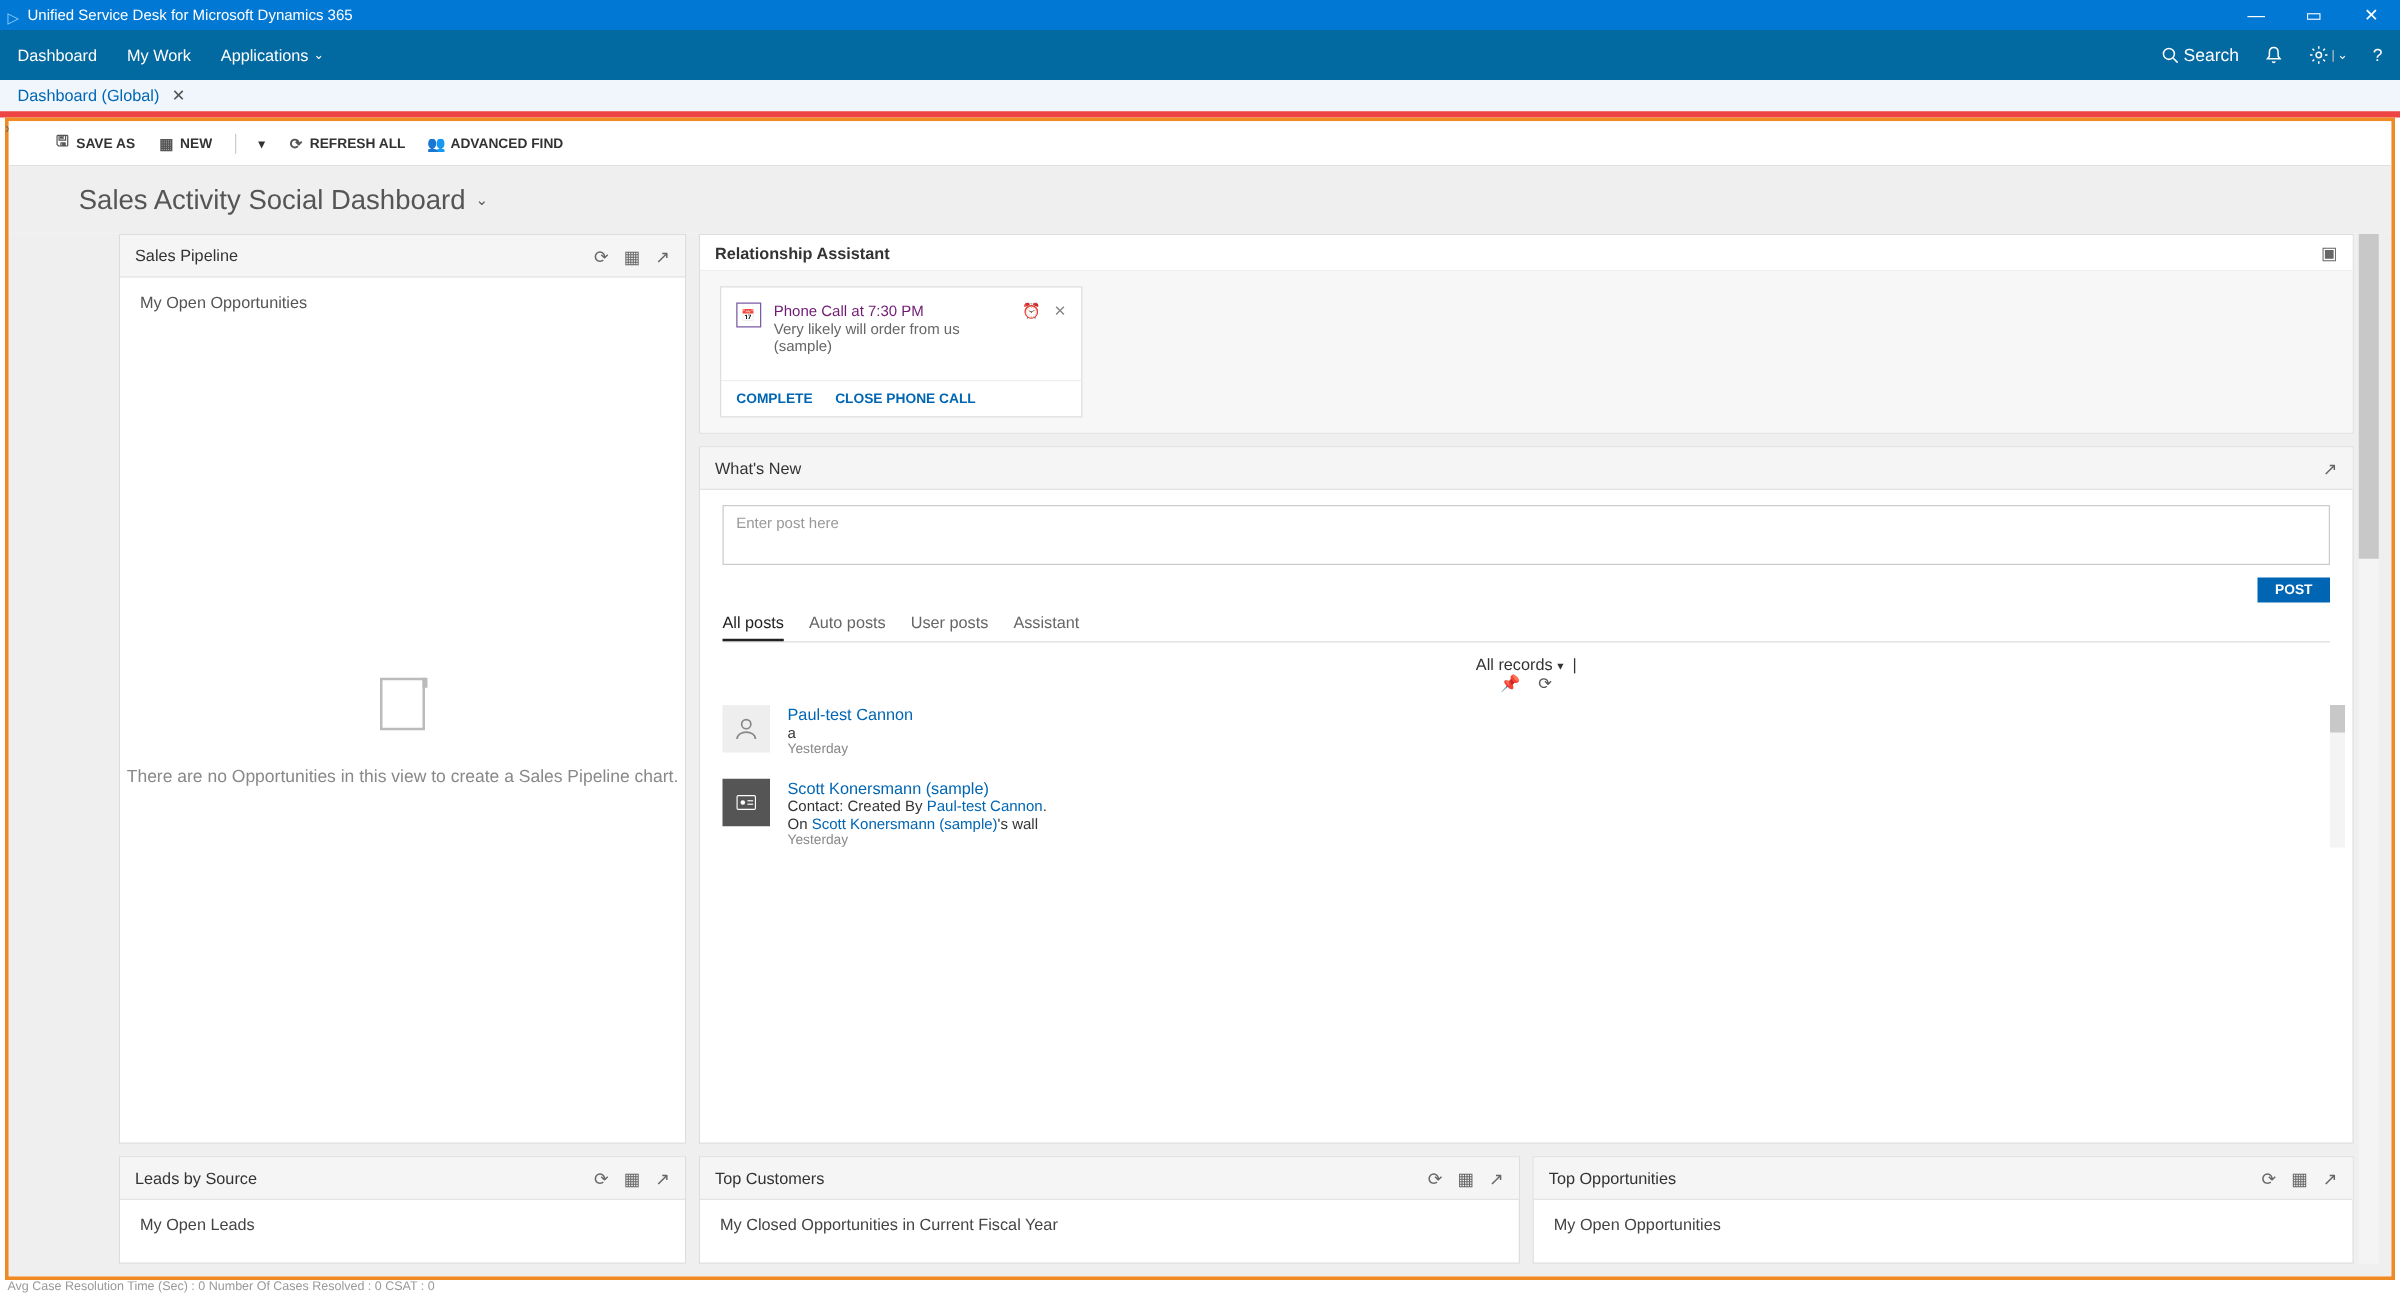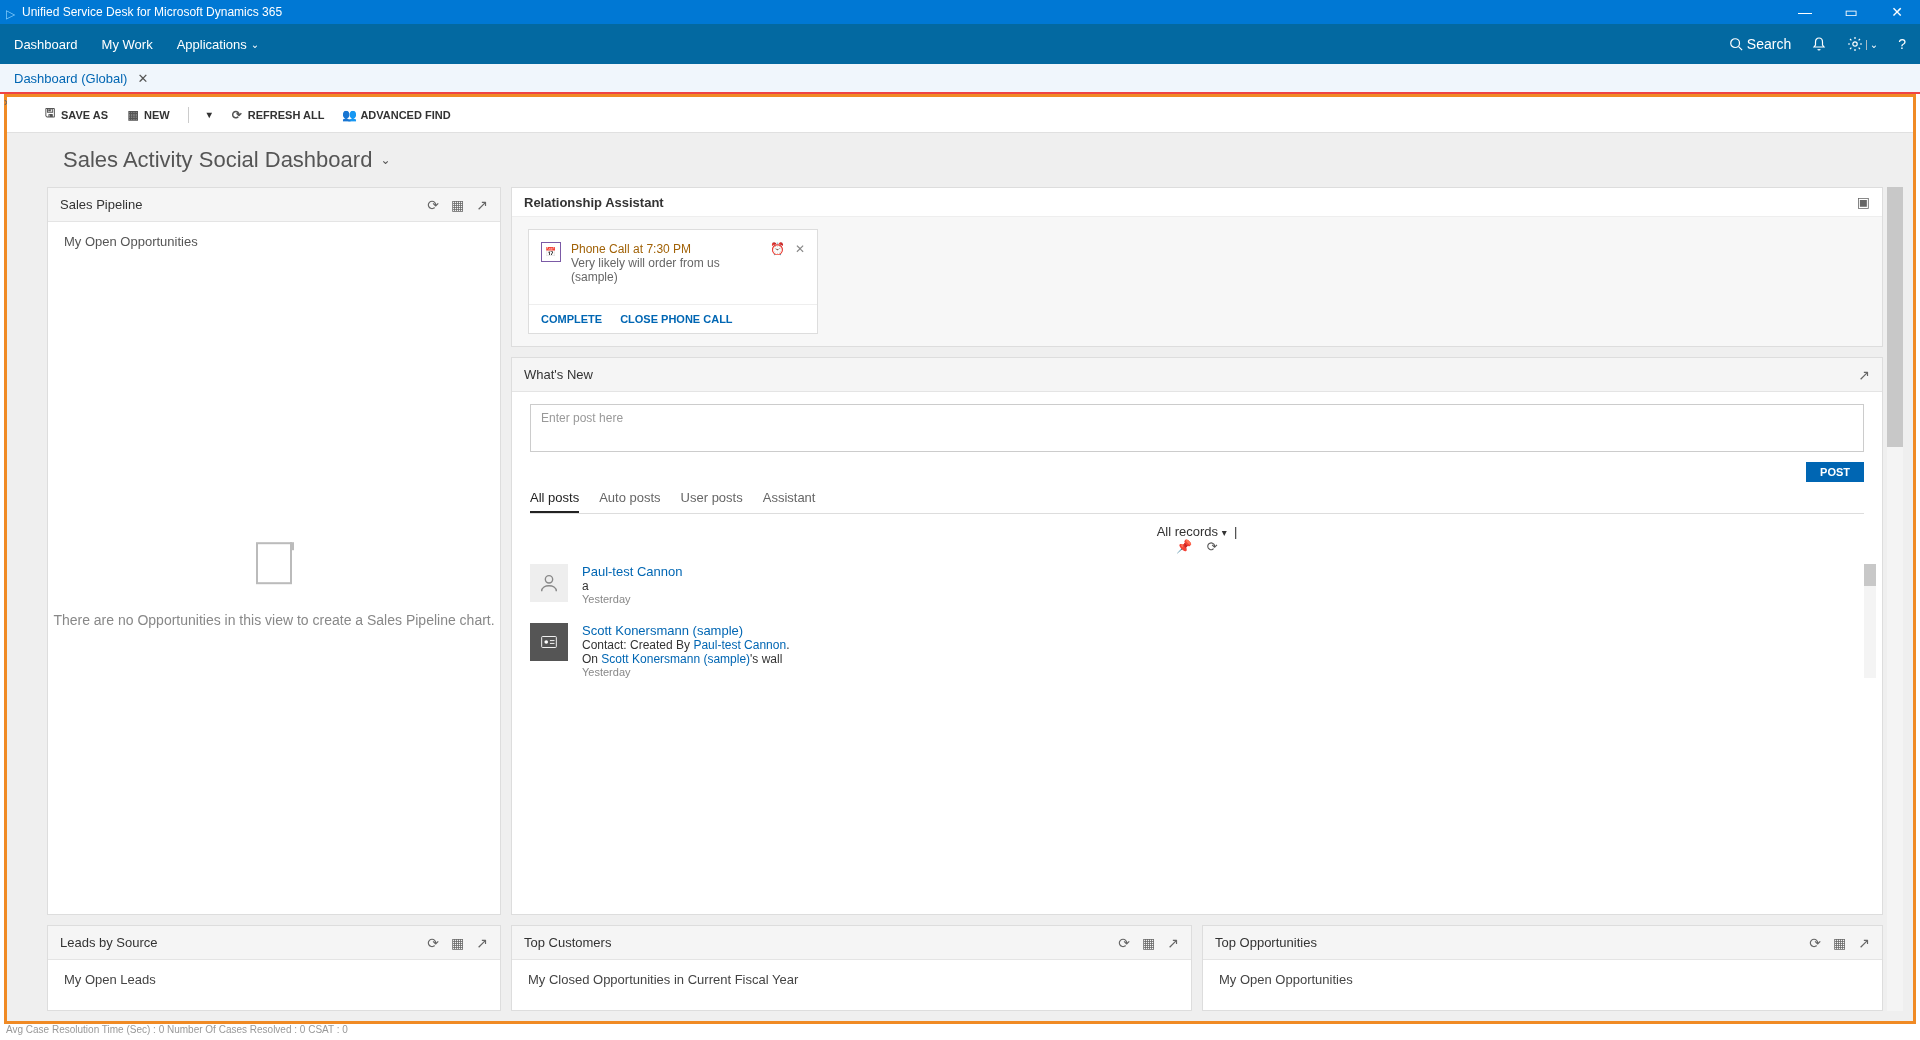--- a/index.html
+++ b/index.html
@@ -13,21 +13,21 @@
 .logo-tri { width: 10px; height: 10px; display: inline-block; color:#8ad0ff; }
 
 
 .menubar { background: #0369a1; height: 40px; display: flex; align-items: center; justify-content: space-between; color: #fff; padding: 0 14px; }
 .menubar-left { display: flex; gap: 24px; font-size: 13px; }
 .menubar-item { display: flex; align-items: center; gap: 4px; cursor: pointer; }
 .menubar-right { display: flex; align-items: center; gap: 20px; font-size: 14px; }
 .chev-down { font-size: 10px; }
 
 
-.tabbar { background: #f0f6fc; height: 30px; border-bottom: 2px solid #ef4444; display: flex; align-items: center; padding-left: 14px; font-size: 13px; }
+.tabbar { background: #f0f6fc; height: 30px; border-bottom: 5px solid #ef4444; display: flex; align-items: center; padding-left: 14px; font-size: 13px; }
 .tab { color: #0066b3; display: flex; align-items: center; gap: 10px; cursor: pointer; }
 .tab-close { font-size: 13px; color: #555; }
 
 
 .framewrap { position: absolute; top: 94px; left: 4px; right: 4px; bottom: 16px; border: 3px solid #f08a24; }
 .edgehandle { position: absolute; width: 10px; height: 14px; font-size: 12px; color: #666; top: -2px; }
 .edgehandle.left { left: -3px; }
 .edgehandle.right { right: -3px; }
 
 
@@ -36,40 +36,40 @@
 .tool { display: flex; align-items: center; gap: 4px; cursor: pointer; font-weight:600; }
 .tool .ico { width: 14px; height: 14px; display:inline-flex; align-items:center; justify-content:center; font-size:12px; color:#555; }
 .tool-sep { width:1px; height:16px; background:#ccc; }
 
 .dash-title-bar { background: #efefef; height: 54px; display: flex; align-items: center; padding-left: 56px; font-size: 22px; color: #555; font-weight: 300; }
 .dash-title-bar .chev { font-size: 12px; margin-left: 8px; color:#555; }
 
 .workspace { flex: 1; background: #efefef; padding: 0 10px 10px 40px; overflow: hidden; display:flex; }
 .grid { flex:1; display: flex; gap: 10px; }
 .col { display: flex; flex-direction: column; gap: 10px; }
-.col-left { width: 454px; }
+.col-left { width: 454px; margin-left: 48px; }
 .col-right { flex: 1; display:flex; flex-direction:column; gap:10px; }
 
 .panel { background: #fff; border: 1px solid #ddd; display: flex; flex-direction: column; }
 .panel-head { background: #f5f5f5; height: 34px; border-bottom: 1px solid #e4e4e4; display: flex; align-items: center; justify-content: space-between; padding: 0 12px; font-size: 13px; color: #333; }
 .panel-head.light { background:#fff; border-bottom:none; }
 .panel-icons { display: flex; gap: 12px; color: #666; font-size: 14px; }
 .panel-icons span { cursor: pointer; }
 .panel-body { flex: 1; padding: 12px 16px; font-size: 13px; color: #444; position:relative; }
 
 .empty-state { text-align: center; color: #888; font-size: 14px; position:absolute; left:0; right:0; top:50%; transform:translateY(-30%); }
 .folder-ico { width: 36px; height: 42px; border: 2px solid #bbb; margin: 0 auto 28px; position: relative; }
 .folder-ico:before { content:''; position:absolute; top:-2px; right:-4px; width:4px; height:8px; background:#bbb; }
 
 
 .rel-card { border:1px solid #ddd; width:290px; background:#fff; }
 .rel-card-body { padding:12px; display:flex; gap:10px; min-height:74px; }
 .rel-ico { width:20px; height:20px; border:1px solid #7b5aa6; display:flex; align-items:center; justify-content:center; font-size:9px; color:#7b5aa6; flex-shrink:0; }
 .rel-txt { font-size:12px; color:#333; }
-.rel-title { color:#a16207; }
+.rel-title { color:#701a75; }
 .rel-sub { color:#666; }
 .rel-card-top-icons { margin-left:auto; display:flex; gap:10px; color:#888; font-size:12px; }
 .rel-card-foot { border-top:1px solid #eee; padding:8px 12px; font-size:11px; display:flex; gap:18px; }
 .rel-card-foot a { color:#0066b3; cursor:pointer; font-weight:600; }
 
 
 .post-input { border:1px solid #ccc; height:48px; padding:6px 10px; font-size:12px; color:#999; }
 .post-btn { background:#0066b3; color:#fff; font-size:11px; font-weight:600; padding:4px 14px; float:right; margin-top:10px; cursor:pointer; }
 .posttabs { display:flex; gap:20px; font-size:13px; color:#666; margin-top:38px; border-bottom:1px solid #ddd; }
 .posttab { padding-bottom:6px; cursor:pointer; }

